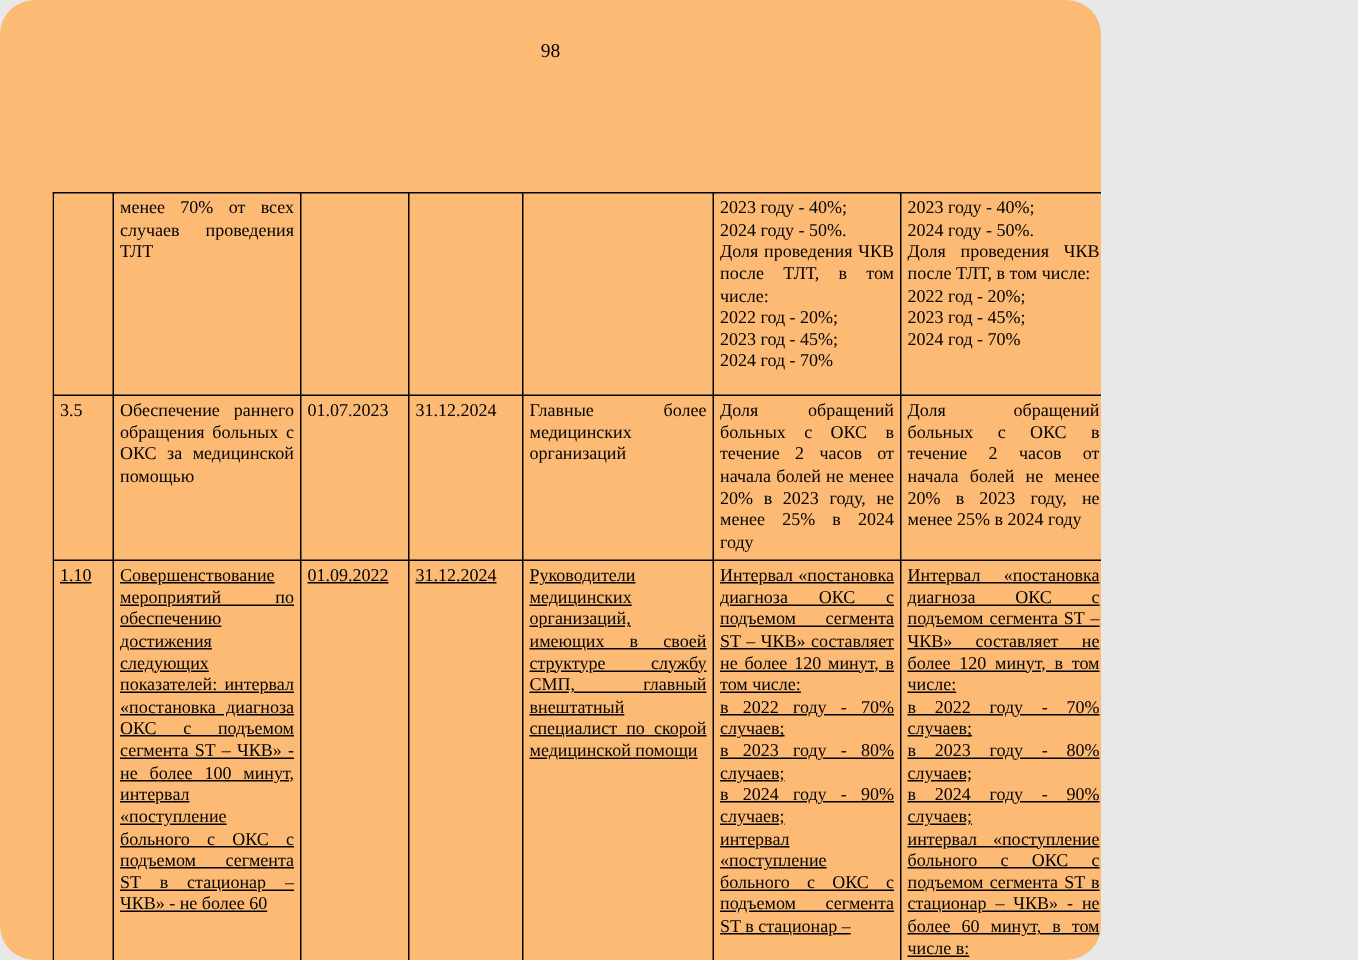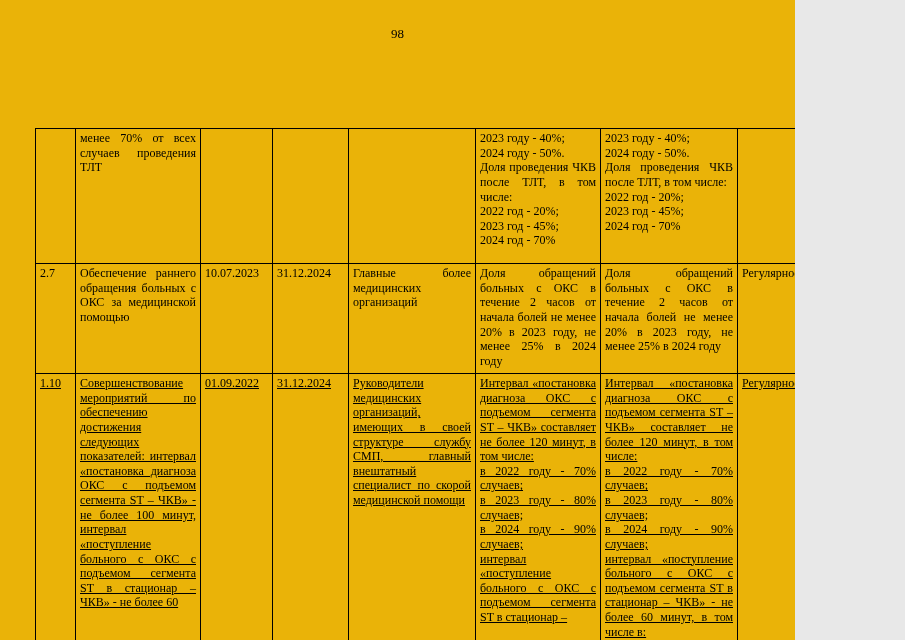--- a/index.html
+++ b/index.html
@@ -2,26 +2,27 @@
 <html><head>
 <meta charset="utf-8">
 <style>
   html, body {
     margin: 0;
     padding: 0;
     background: #e8e8e8;
   }
   .page {
     position: relative;
-    width: 795px;
+    width: 734px;
     height: 640px;
-    background: #eab308;
+    background: #fdba74;
     overflow: hidden;
     font-family: "Liberation Serif", serif;
     color: #000000;
+    border-radius: 23px;
   }
   .page-number {
     position: absolute;
     top: 26px;
     left: 0;
     width: 100%;
     text-align: center;
     font-size: 13px;
   }
   .table-wrap {
@@ -95,23 +96,23 @@
           <td class="prej">2023 году - 40%;
 2024 году - 50%.
 Доля проведения ЧКВ после ТЛТ, в том числе:
 2022 год - 20%;
 2023 год - 45%;
 2024 год - 70%</td>
           <td class="plain"></td>
         </tr>
 
         <tr class="row-b">
-          <td class="plain">2.7</td>
+          <td class="plain">3.5</td>
           <td class="prej">Обеспечение раннего обращения больных с ОКС за медицинской помощью</td>
-          <td class="plain">10.07.2023</td>
+          <td class="plain">01.07.2023</td>
           <td class="plain">31.12.2024</td>
           <td class="prej">Главные более медицинских организаций</td>
           <td class="prej">Доля обращений больных с ОКС в течение 2 часов от начала болей не менее 20% в 2023 году, не менее 25% в 2024 году</td>
           <td class="prej">Доля обращений больных с ОКС в течение 2 часов от начала болей не менее 20% в 2023 году, не менее 25% в 2024 году</td>
           <td class="plain">Регулярное (ежегодное)</td>
         </tr>
 
         <tr class="row-c">
           <td class="plain">1.10</td>
           <td class="prej">Совершенствование мероприятий по обеспечению достижения следующих показателей: интервал «постановка диагноза ОКС с подъемом сегмента ST – ЧКВ» - не более 100 минут, интервал «поступление больного с ОКС с подъемом сегмента ST в стационар – ЧКВ» - не более 60</td>

